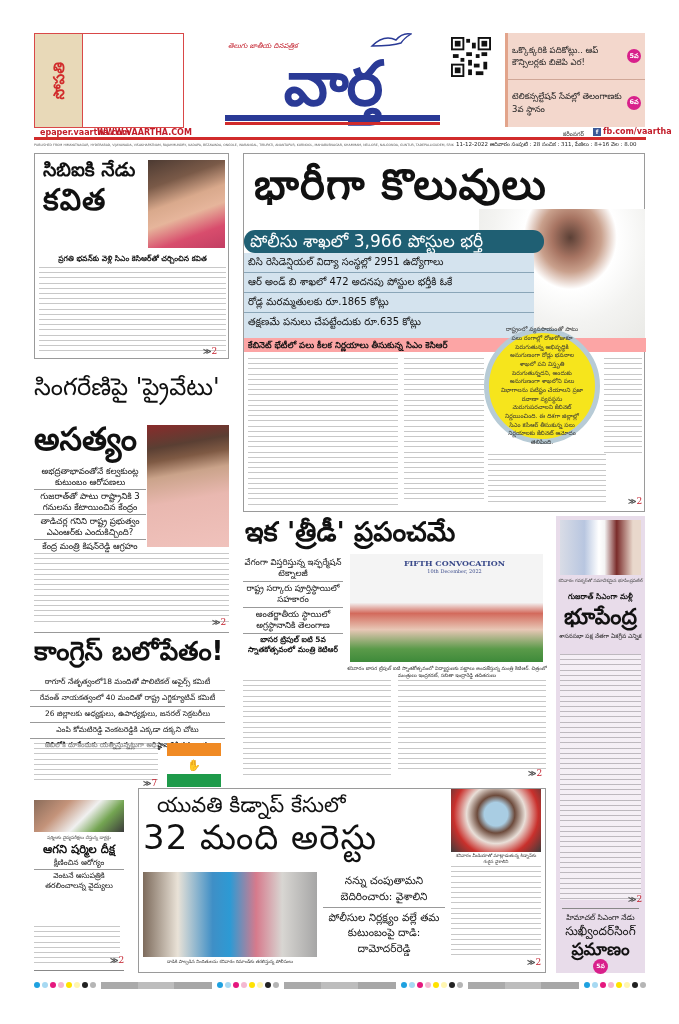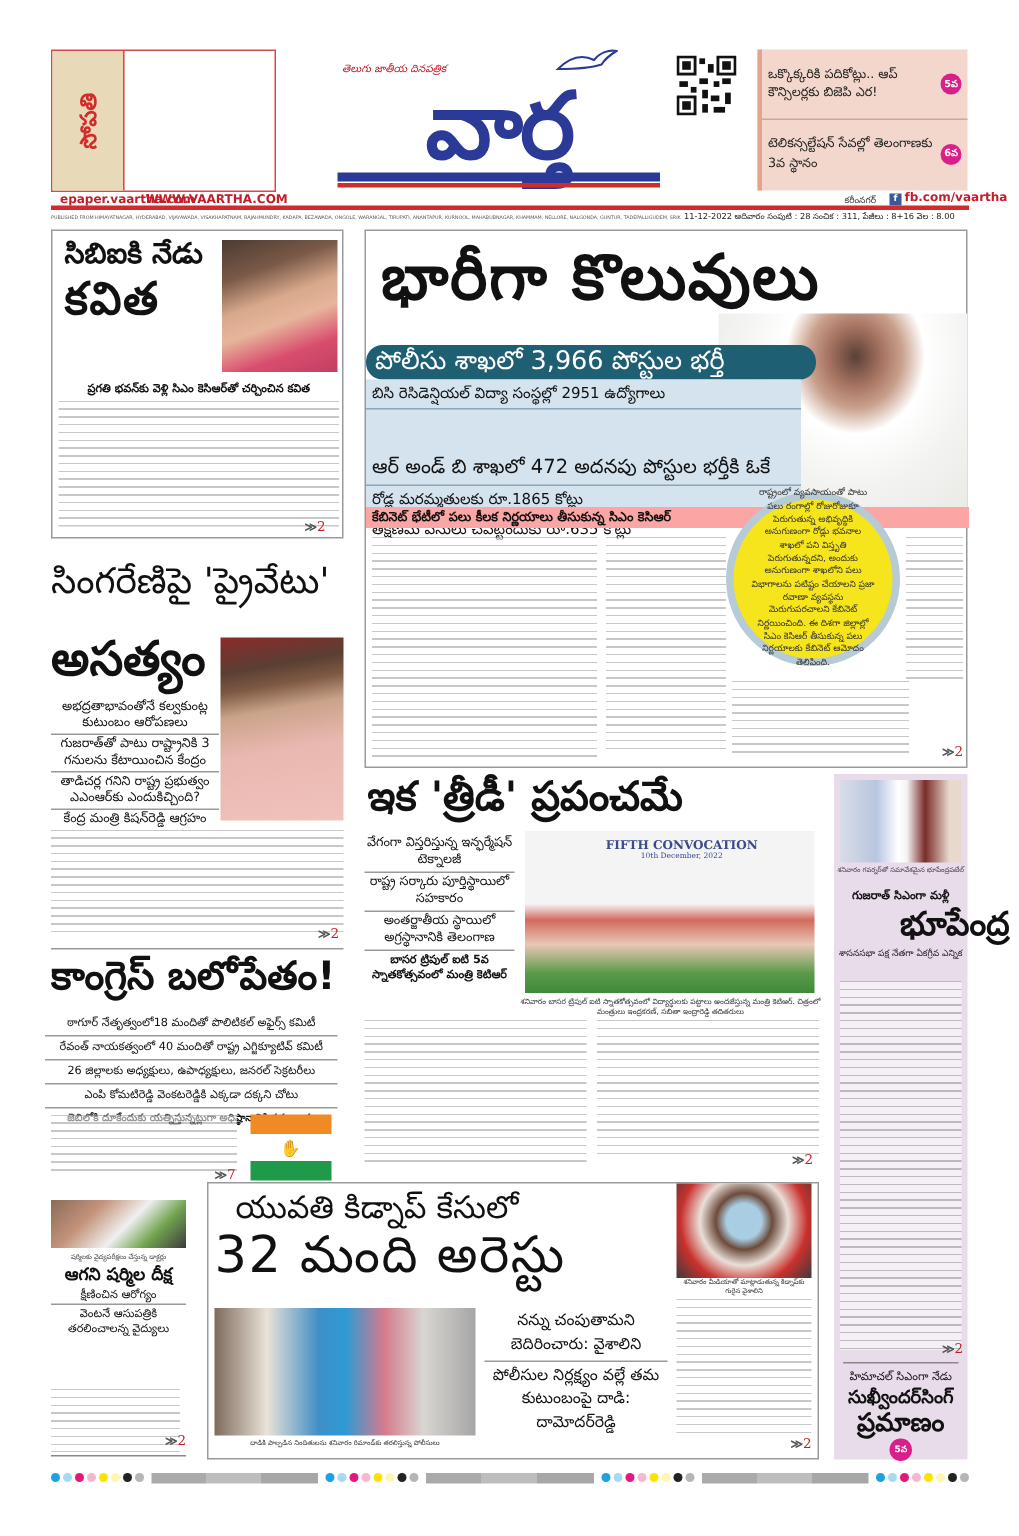--- a/index.html
+++ b/index.html
@@ -55,21 +55,21 @@
   .kav-sub { left: 4px; top: 100px; width: 187px; font-size: 7.5px; font-weight: bold; color: #111; text-align: center; }
   .kav-text { left: 4px; top: 113px; width: 187px; height: 84px; }
   .kav-more { left: 168px; top: 192px; }
 
   
   .lead { left: 243px; top: 153px; width: 402px; height: 359px; }
   .lead-h { left: 10px; top: 6px; font-size: 42px; font-weight: bold; color: #111; letter-spacing: 1px; white-space: nowrap; }
   .lead-band { left: 0px; top: 76px; width: 300px; height: 23px; background: #1f5f73; color: #fff; font-size: 17px; padding-left: 6px; line-height: 23px; white-space: nowrap; border-radius: 11px; }
   .lead-bullets { left: 0px; top: 99px; width: 290px; height: 86px; background: #d4e3ee; }
   .lead-bullets div { font-size: 10px; padding: 3px 4px 2px 4px; border-bottom: 1px solid #8aa6b8; white-space: nowrap; color: #111; }
-  .lead-bullets div.small { font-size: 13px; margin-top: 28px; }
+  .lead-bullets div.small { font-size: 10px; }
   .lead-photo { left: 235px; top: 55px; width: 166px; height: 130px; background: radial-gradient(ellipse at 55% 22%, #5b4036 0%, #a77462 14%, #c9a08c 24%, #ffffff 36%, #f3f3f1 60%, #e7e7e3 100%); }
   .mic { width: 22px; height: 12px; background: #2e4fa3; border-radius: 4px; color: #fff; font-size: 5px; font-weight: bold; text-align: center; line-height: 12px; }
   .lead-cap { left: 0px; top: 184px; width: 402px; height: 14px; background: #fca5a5; font-size: 8.5px; font-weight: bold; padding-left: 4px; line-height: 14px; color: #111; }
   .bubble { left: 240px; top: 174px; width: 116px; height: 116px; border-radius: 50%; background: #f6e51c; border: 5px solid #b7cbd6; display: flex; align-items: center; justify-content: center; text-align: center; padding: 12px; font-size: 6px; line-height: 1.45; color: #333; }
   .lead-col1 { left: 4px; top: 204px; width: 150px; height: 148px; }
   .lead-col2 { left: 160px; top: 204px; width: 80px; height: 142px; }
   .lead-col3 { left: 244px; top: 300px; width: 118px; height: 52px; }
   .lead-col4 { left: 360px; top: 204px; width: 38px; height: 96px; }
   .lead-more { left: 384px; top: 342px; }
 
@@ -108,27 +108,27 @@
   .three-cap { left: 104px; top: 149px; width: 200px; font-size: 5px; text-align: center; color: #333; line-height: 1.4; }
   .three-col1 { left: 0px; top: 164px; width: 148px; height: 96px; }
   .three-col2 { left: 155px; top: 164px; width: 148px; height: 92px; }
   .three-more { left: 285px; top: 252px; }
 
   
   .bhu { left: 556px; top: 516px; width: 89px; height: 457px; background: #e8dcea; }
   .bhu-photo { left: 4px; top: 4px; width: 81px; height: 55px; background: linear-gradient(90deg, #d9dce6 0%, #b8c6e0 30%, #ffffff 48%, #f4f4f4 55%, #7a2c2a 70%, #e9d8cc 90%); }
   .bhu-cap { left: 2px; top: 62px; width: 85px; font-size: 4.5px; text-align: center; color: #444; line-height: 1.4; }
   .bhu-h1 { left: 2px; top: 76px; width: 85px; font-size: 7.5px; font-weight: bold; text-align: center; color: #111; }
-  .bhu-h2 { left: 2px; top: 88px; width: 85px; font-size: 22px; font-weight: bold; text-align: center; color: #111; margin-left: 36px; }
+  .bhu-h2 { left: 2px; top: 88px; width: 85px; font-size: 22px; font-weight: bold; text-align: center; color: #111; }
   .bhu-sub { left: 2px; top: 116px; width: 85px; font-size: 6px; text-align: center; color: #222; line-height: 1.4; }
   .bhu-text { left: 4px; top: 138px; width: 81px; height: 246px; }
   .bhu-more { left: 72px; top: 378px; }
   .bhu-rule { left: 6px; top: 392px; width: 77px; height: 1px; background: #888; }
   .bhu-h3 { left: 2px; top: 397px; width: 85px; font-size: 7.5px; text-align: center; color: #111; }
-  .bhu-h4 { left: 2px; top: 408px; width: 85px; font-size: 12px; font-weight: bold; text-align: center; color: #111; }
+  .bhu-h4 { left: 2px; top: 408px; width: 85px; font-size: 12px; font-weight: normal; text-align: center; color: #111; }
   .bhu-h5 { left: 2px; top: 423px; width: 85px; font-size: 17px; font-weight: bold; text-align: center; color: #111; }
   .bhu-badge { left: 37px; top: 443px; width: 15px; height: 15px; border-radius: 50%; background: #d8208b; color: #fff; font-size: 6px; font-weight: bold; display: flex; align-items: center; justify-content: center; }
 
   
   .sha-photo { left: 34px; top: 800px; width: 90px; height: 32px; background: linear-gradient(135deg, #8a6c5a 0%, #c4937a 30%, #f0f0f0 55%, #74a552 75%, #3b3b3b 100%); }
   .sha-cap { left: 34px; top: 835px; width: 90px; font-size: 4.5px; color: #444; text-align: center; }
   .sha-h1 { left: 34px; top: 842px; width: 90px; font-size: 11.5px; font-weight: bold; text-align: center; color: #111; }
   .sha-bul { left: 34px; top: 857px; width: 90px; font-size: 7.5px; text-align: center; color: #111; line-height: 1.3; }
   .sha-bul div { border-bottom: 1px solid #999; padding: 1px 0; }
   .sha-bul div:last-child { border-bottom: none; }

